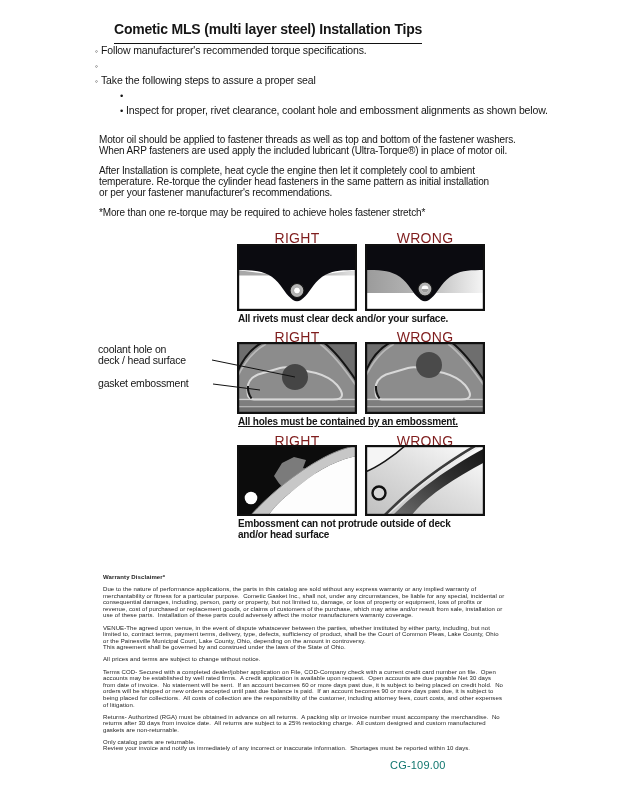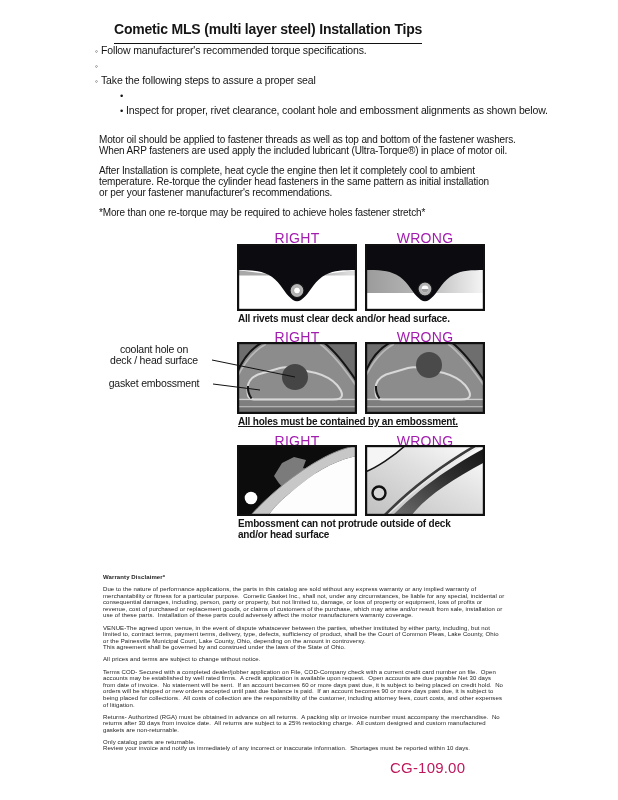--- a/index.html
+++ b/index.html
@@ -14,27 +14,27 @@
     border-bottom:1.5px solid #111;padding-bottom:6px;text-align:right;
   }
   .bullets{left:95px;top:43px;font-size:10.5px;line-height:14.6px;letter-spacing:-0.15px;}
   .bullet-row{display:flex;align-items:baseline;}
   .bullet-row .mk{width:6px;font-size:8.5px;flex:0 0 6px;}
   .bullet-row.sub{margin-left:25px;}
   .bullet-row.sub .mk{font-size:9.5px;}
   .diesel-heading{left:114px;top:117px;font-size:12.5px;font-weight:bold;letter-spacing:-0.2px;}
   .bodypara{left:99px;font-size:10px;line-height:11px;letter-spacing:-0.15px;}
   .p1{top:134px;} .p2{top:165px;} .note{top:207px;}
-  .dg-label{width:120px;text-align:center;font-size:14px;letter-spacing:0.3px;color:#a21caf;}
+  .dg-label{width:120px;text-align:center;font-size:14px;letter-spacing:0.3px;color:#7f1d1d;}
   .caption{font-size:10px;font-weight:bold;letter-spacing:-0.2px;line-height:11px;}
-  .anno{font-size:10.5px;letter-spacing:-0.2px;line-height:10.8px;text-align:center;width:112px;}
+  .anno{font-size:10.5px;letter-spacing:-0.2px;line-height:10.8px;text-align:left;width:112px;}
   .legal{left:103px;top:574px;width:402px;font-size:6px;line-height:6.6px;letter-spacing:0.1px;color:#222;}
   .legal p{margin:0 0 5.5px 0;}
   .legal .lh{font-weight:bold;margin-bottom:5.5px;}
-  .pagenum{left:390px;top:759px;font-size:15px;letter-spacing:0.2px;color:#be185d;}
+  .pagenum{left:390px;top:759px;font-size:11px;letter-spacing:0.2px;color:#0f766e;}
   svg{display:block;}
 </style>
 </head>
 <body>
 
 <div class="page">
 
   <div class="abs title">Cometic MLS (multi layer steel) Installation Tips</div>
 
   <div class="abs bullets">
@@ -92,21 +92,21 @@
   <svg class="abs" style="left:365px;top:244px;" width="120" height="67" viewBox="0 0 120 67">
     <rect width="120" height="67" fill="#ffffff"></rect>
     <rect x="0" y="26" width="120" height="23" fill="url(#gdeck)"></rect>
     <path d="M0,0 H120 V26 C106,26 97,26.5 89,30.5 C78,36 74,46.5 68.5,52 C65,55.5 62.8,57.2 60,57.2 C57.2,57.2 55,55.5 51.5,52 C46,46.5 42,36 31,30.5 C23,26.5 14,26 0,26 Z" fill="#0b0b10"></path>
     <circle cx="60" cy="45" r="7" fill="#b2b2b2" stroke="#151515" stroke-width="1.2"></circle>
     <circle cx="60" cy="45" r="3.4" fill="#ffffff"></circle>
     <path d="M56.6,45 a3.4,3.4 0 0 0 6.8,0 z" fill="#9c9c9c"></path>
     <rect x="1.1" y="1.1" width="117.8" height="64.8" fill="none" stroke="#101010" stroke-width="2.2"></rect>
   </svg>
 
-  <div class="abs caption" style="left:238px;top:313px;">All rivets must clear deck and/or head surface.</div>
+  <div class="abs caption" style="left:238px;top:313px;">All rivets must clear deck and/or your surface.</div>
 
   <div class="abs dg-label" style="left:237px;top:329px;">RIGHT</div>
   <div class="abs dg-label" style="left:365px;top:329px;">WRONG</div>
 
   <div class="abs anno prewrap" style="left:98px;top:344px;">coolant hole on
 deck / head surface</div>
   <div class="abs anno" style="left:98px;top:378px;">gasket embossment</div>
 
   <svg class="abs" style="left:237px;top:342px;" width="120" height="72" viewBox="0 0 120 72">
     <rect width="120" height="72" fill="#8c8c8c"></rect>

